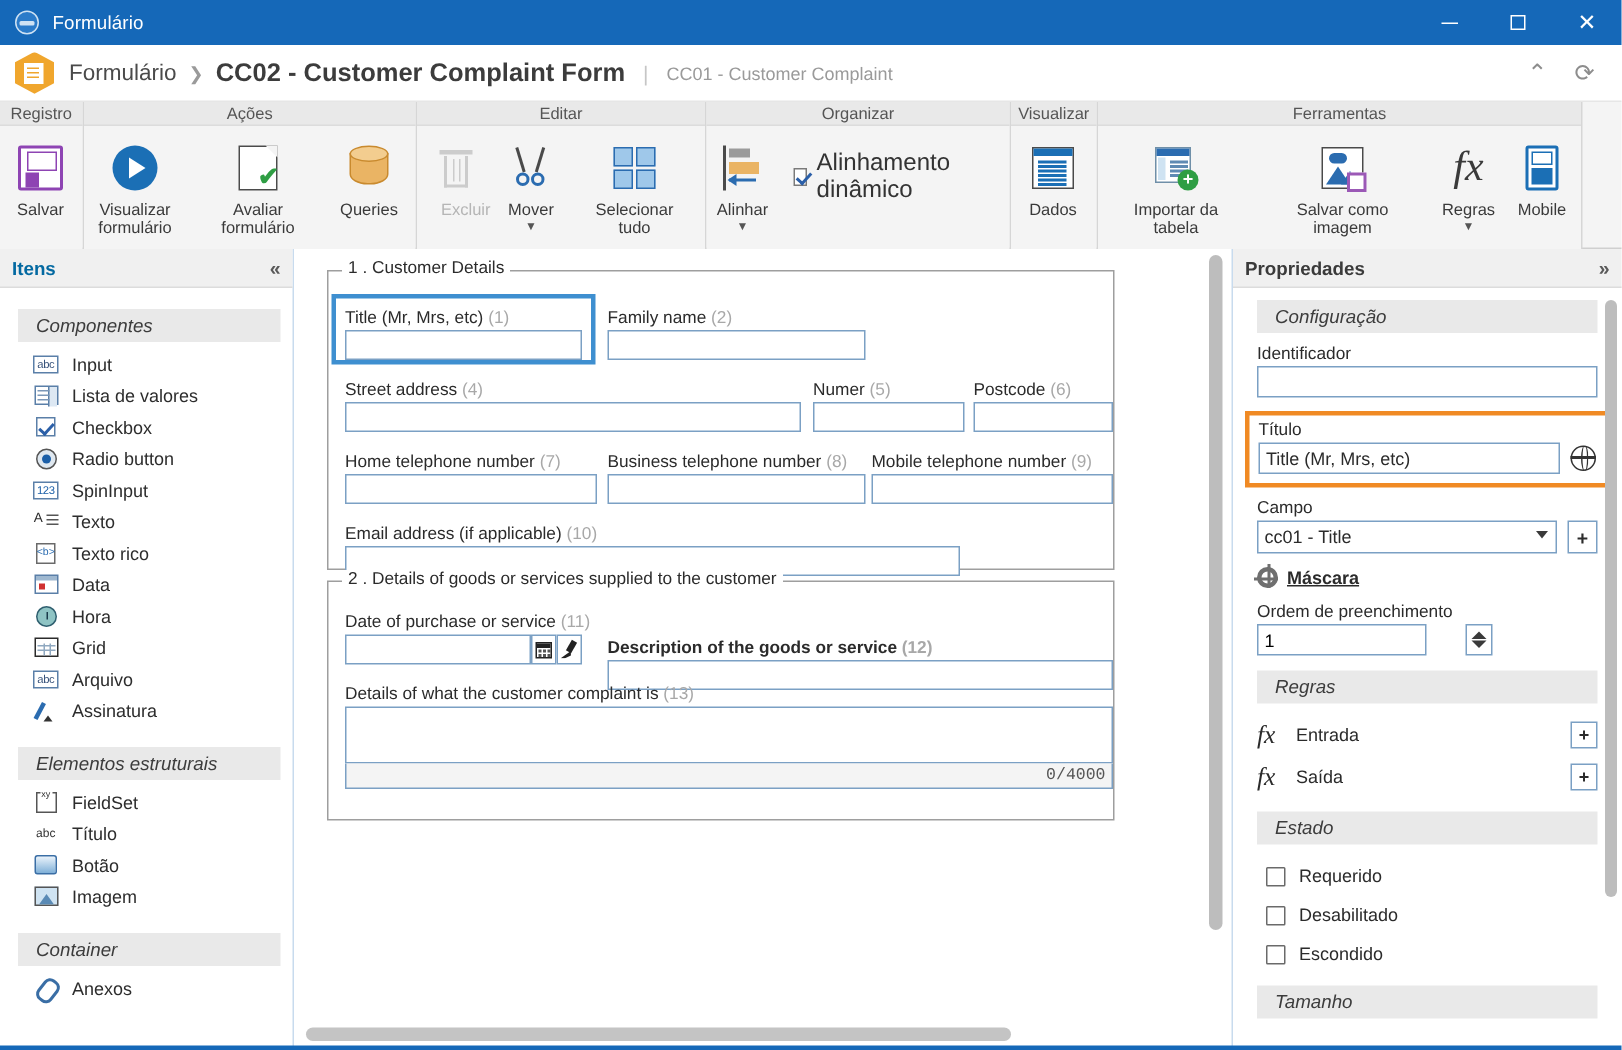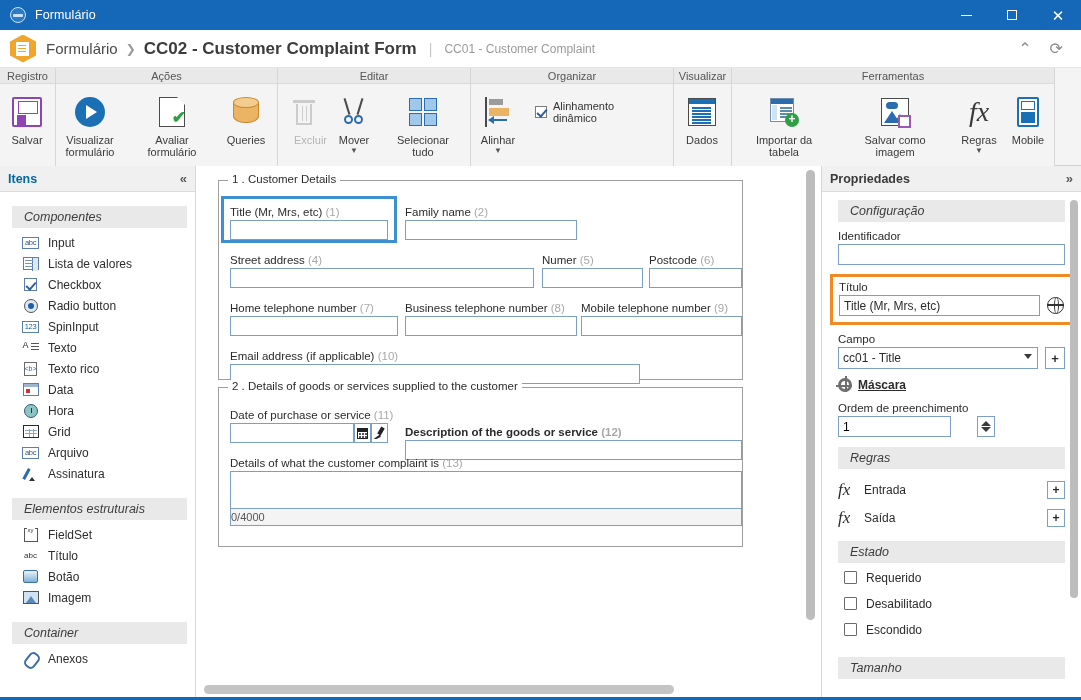--- a/index.html
+++ b/index.html
@@ -134,21 +134,21 @@
   .ic-img .m2{position:absolute;left:12px;bottom:2px;border-left:6px solid transparent;border-right:6px solid transparent;border-bottom:9px solid #2b6cb0;}
   .ic-img .fd{position:absolute;right:-3px;bottom:-3px;width:13px;height:13px;background:#fff;border:2px solid #9b59b6;}
   .ic-fx{font-family:"Liberation Serif",serif;font-style:italic;font-size:28px;color:#3a3a3a;line-height:30px;}
   .ic-mobile{width:22px;height:30px;border:2px solid #1b6fb5;border-radius:2px;background:#fff;position:relative;}
   .ic-mobile .scr{position:absolute;left:2px;top:2px;width:14px;height:9px;background:#fff;border:1px solid #1b6fb5;}
   .ic-mobile .kp{position:absolute;left:2px;top:13px;width:14px;height:11px;background:#1b6fb5;}
 
   .dyn-check{display:flex;align-items:center;padding:10px 12px 0 10px;cursor:pointer;}
   .cbx{width:12px;height:12px;border:1px solid #7a7a7a;background:#fff;margin-right:6px;position:relative;display:inline-block;}
   .cbx.checked:after{content:"";position:absolute;left:3px;top:0px;width:4px;height:8px;border:solid #2b5fa8;border-width:0 2px 2px 0;transform:rotate(42deg);}
-  .dyn-check .lbl{font-size:11px;color:#333;}
+  .dyn-check .lbl{font-size:16px;color:#333;}
 
   
   .leftpanel{
     position:absolute;left:0;top:166px;width:196px;height:534px;
     background:#fff;border-right:1px solid #c8dbee;
   }
   .lp-head{
     height:26px;background:#f0f0f0;border-bottom:1px solid #dcdcdc;
     display:flex;align-items:center;padding:0 8px;
   }
@@ -214,21 +214,21 @@
   }
   .fld{position:absolute;}
   .fld-label{font-size:11.5px;color:#2b2b2b;white-space:nowrap;}
   .fld-label .num{color:#a8a8a8;}
   .fld-input{border:1px solid #7ba0c4;background:#fff;height:20px;}
   .sel-box{
     position:absolute;border:3px solid #3e8fd0;background:transparent;
   }
   .txtarea{border:1px solid #7ba0c4;background:#fff;}
   .counter{border:1px solid #7ba0c4;border-top:none;background:#f4f4f4;height:17px;
-           text-align:left;padding-right:4px;font-size:11px;color:#555;line-height:16px;}
+           text-align:right;padding-right:4px;font-size:11px;color:#555;line-height:16px;font-family:Liberation Mono, monospace;}
   .btn-sq{width:17px;height:20px;border:1px solid #7ba0c4;background:#fff;display:inline-flex;
           align-items:center;justify-content:center;font-size:11px;}
   .cal-ic{width:11px;height:11px;border:1.2px solid #222;position:relative;background:#fff;}
   .cal-ic:before{content:"";position:absolute;left:0;top:0;width:100%;height:3px;background:#222;}
   .cal-ic:after{content:"";position:absolute;left:1px;top:4px;width:2px;height:2px;background:#555;
     box-shadow:3px 0 0 #555,6px 0 0 #555,0 3px 0 #555,3px 3px 0 #555,6px 3px 0 #555;}
   .brush-ic{width:12px;height:12px;position:relative;}
   .brush-ic:after{content:"";position:absolute;left:5px;top:0;width:4px;height:8px;background:#222;transform:rotate(30deg);}
   .brush-ic:before{content:"";position:absolute;left:0px;bottom:0px;width:7px;height:5px;background:#222;
     clip-path:polygon(0 100%,100% 0,100% 60%,40% 100%);}
@@ -279,21 +279,21 @@
               font-family:"Liberation Sans",sans-serif;}
   .spinner{width:18px;height:21px;border:1px solid #7ba0c4;background:#fff;display:flex;flex-direction:column;
            align-items:center;justify-content:center;gap:1px;cursor:pointer;}
   .spinner .up{border-left:5px solid transparent;border-right:5px solid transparent;border-bottom:5px solid #3a3a3a;}
   .spinner .dn{border-left:5px solid transparent;border-right:5px solid transparent;border-top:5px solid #3a3a3a;}
   .rule-row{display:flex;align-items:center;height:26px;margin-bottom:2px;}
   .rule-fx{font-family:"Liberation Serif",serif;font-style:italic;font-size:17px;color:#2b2b2b;width:26px;}
   .rule-lbl{font-size:12px;color:#2b2b2b;}
   .rule-add{margin-left:auto;width:18px;height:18px;border:1px solid #7ba0c4;background:#fff;
             display:flex;align-items:center;justify-content:center;font-size:12px;font-weight:bold;cursor:pointer;}
-  .state-row{display:flex;align-items:flex-start;height:26px;padding-left:6px;}
+  .state-row{display:flex;align-items:center;height:26px;padding-left:6px;}
   .state-cbx{width:13px;height:13px;border:1px solid #6a6a6a;background:#fff;margin-right:9px;border-radius:1px;}
   .state-lbl{font-size:12px;color:#2b2b2b;}
   .rp-vscroll{position:absolute;right:3px;top:8px;width:8px;height:495px;}
   .rp-vscroll .thumb{position:absolute;top:0;left:0;width:8px;height:398px;background:#bdbdbd;border-radius:4px;}
 
   .bottom-rule{position:absolute;left:0;top:697px;width:1081px;height:3px;background:#1568b8;}
 </style>
 </head>
 <body>
 

